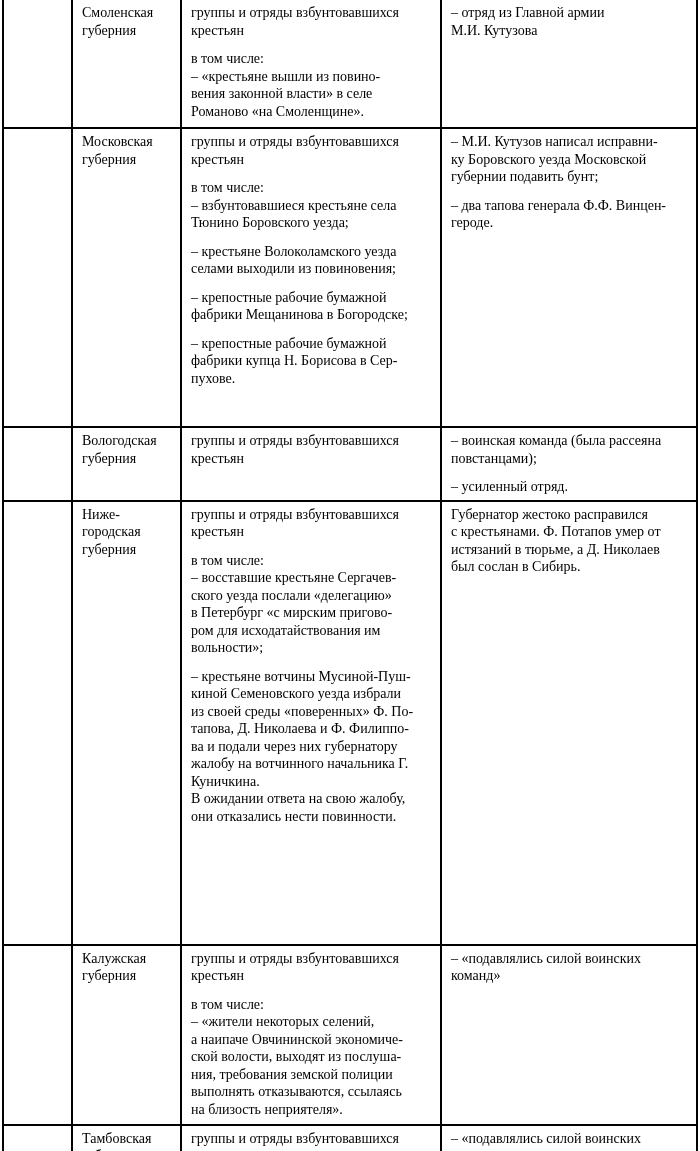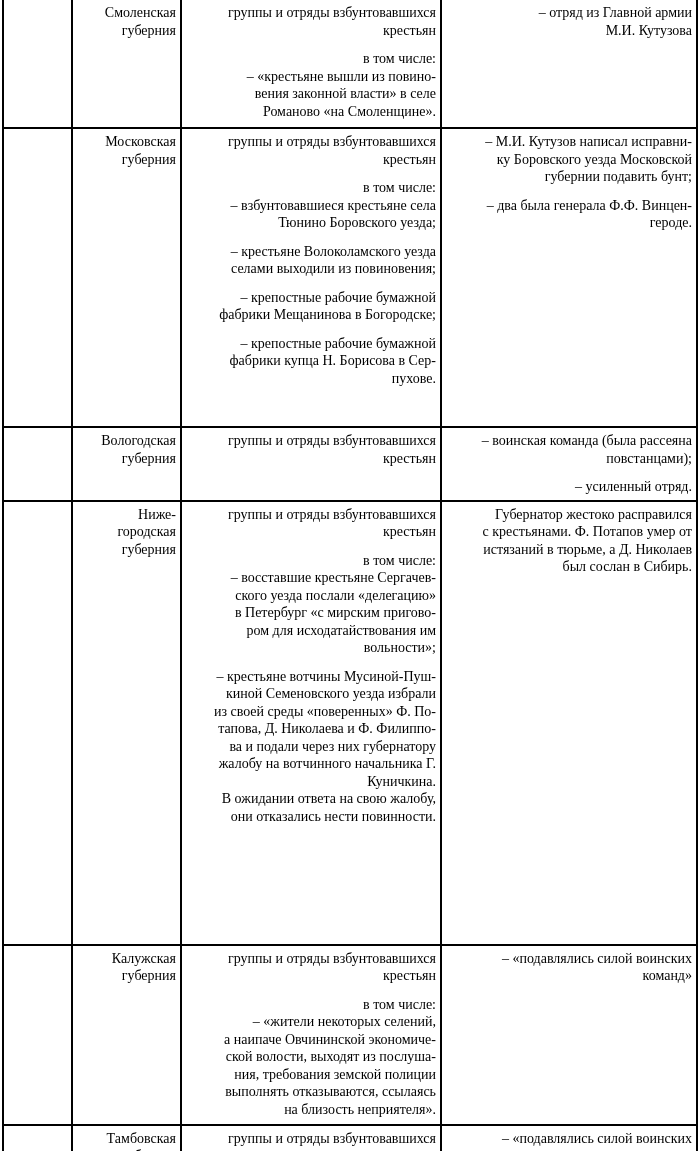--- a/index.html
+++ b/index.html
@@ -22,21 +22,20 @@
     border-collapse: collapse;
     table-layout: fixed;
     margin-left: 2px;
     margin-top: 0;
   }
   table.doc-table td {
     border: 2px solid #000000;
     vertical-align: top;
     padding: 4px 4px 4px 9px;
     overflow: hidden;
-    text-align: right;
   }
   table.doc-table tr:first-child td {
     border-top: none;
   }
   .region-text {
     white-space: pre-line;
   }
   .para {
     white-space: pre-line;
   }
@@ -95,21 +94,21 @@
             <div class="para">– крепостные рабочие бумажной
 фабрики Мещанинова в Богородске;</div>
             <div class="para">– крепостные рабочие бумажной
 фабрики купца Н. Борисова в Сер-
 пухове.</div>
           </td>
     <td class="cell cell-response" style="border-color: rgb(0, 0, 0);">
             <div class="para">– М.И. Кутузов написал исправни-
 ку Боровского уезда Московской
 губернии подавить бунт;</div>
-            <div class="para">– два была генерала Ф.Ф. Винцен-
+            <div class="para">– два тапова генерала Ф.Ф. Винцен-
 героде.</div>
           </td>
   </tr>
         <tr class="table-row" style="height: 70px;">
     <td class="cell cell-num" style="border-color: rgb(0, 0, 0);"></td>
     <td class="cell cell-region" style="border-color: rgb(0, 0, 0); padding-left: 9px;">
       <div class="region-text">Вологодская
 губерния</div>
     </td>
     <td class="cell cell-activity" style="border-color: rgb(0, 0, 0);">

